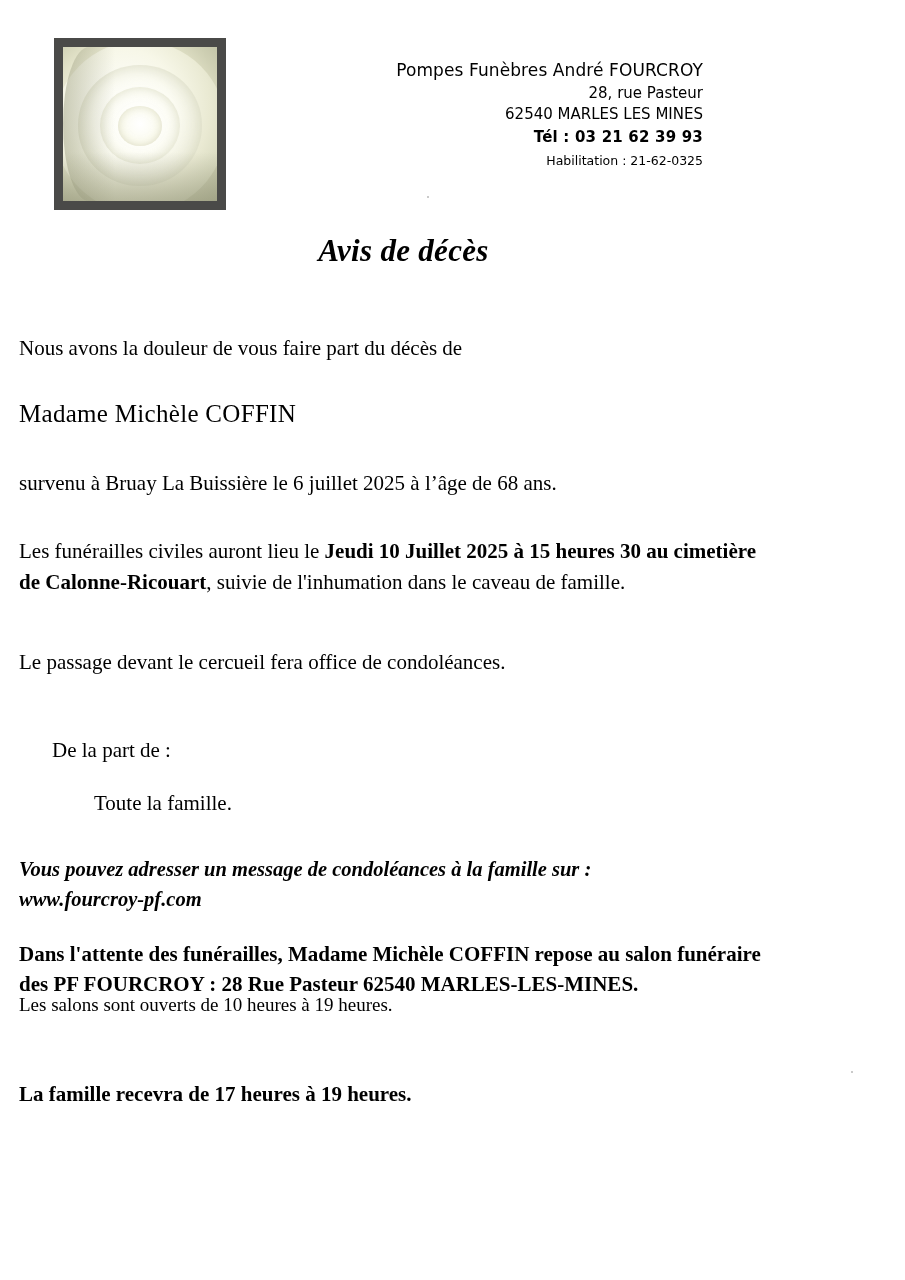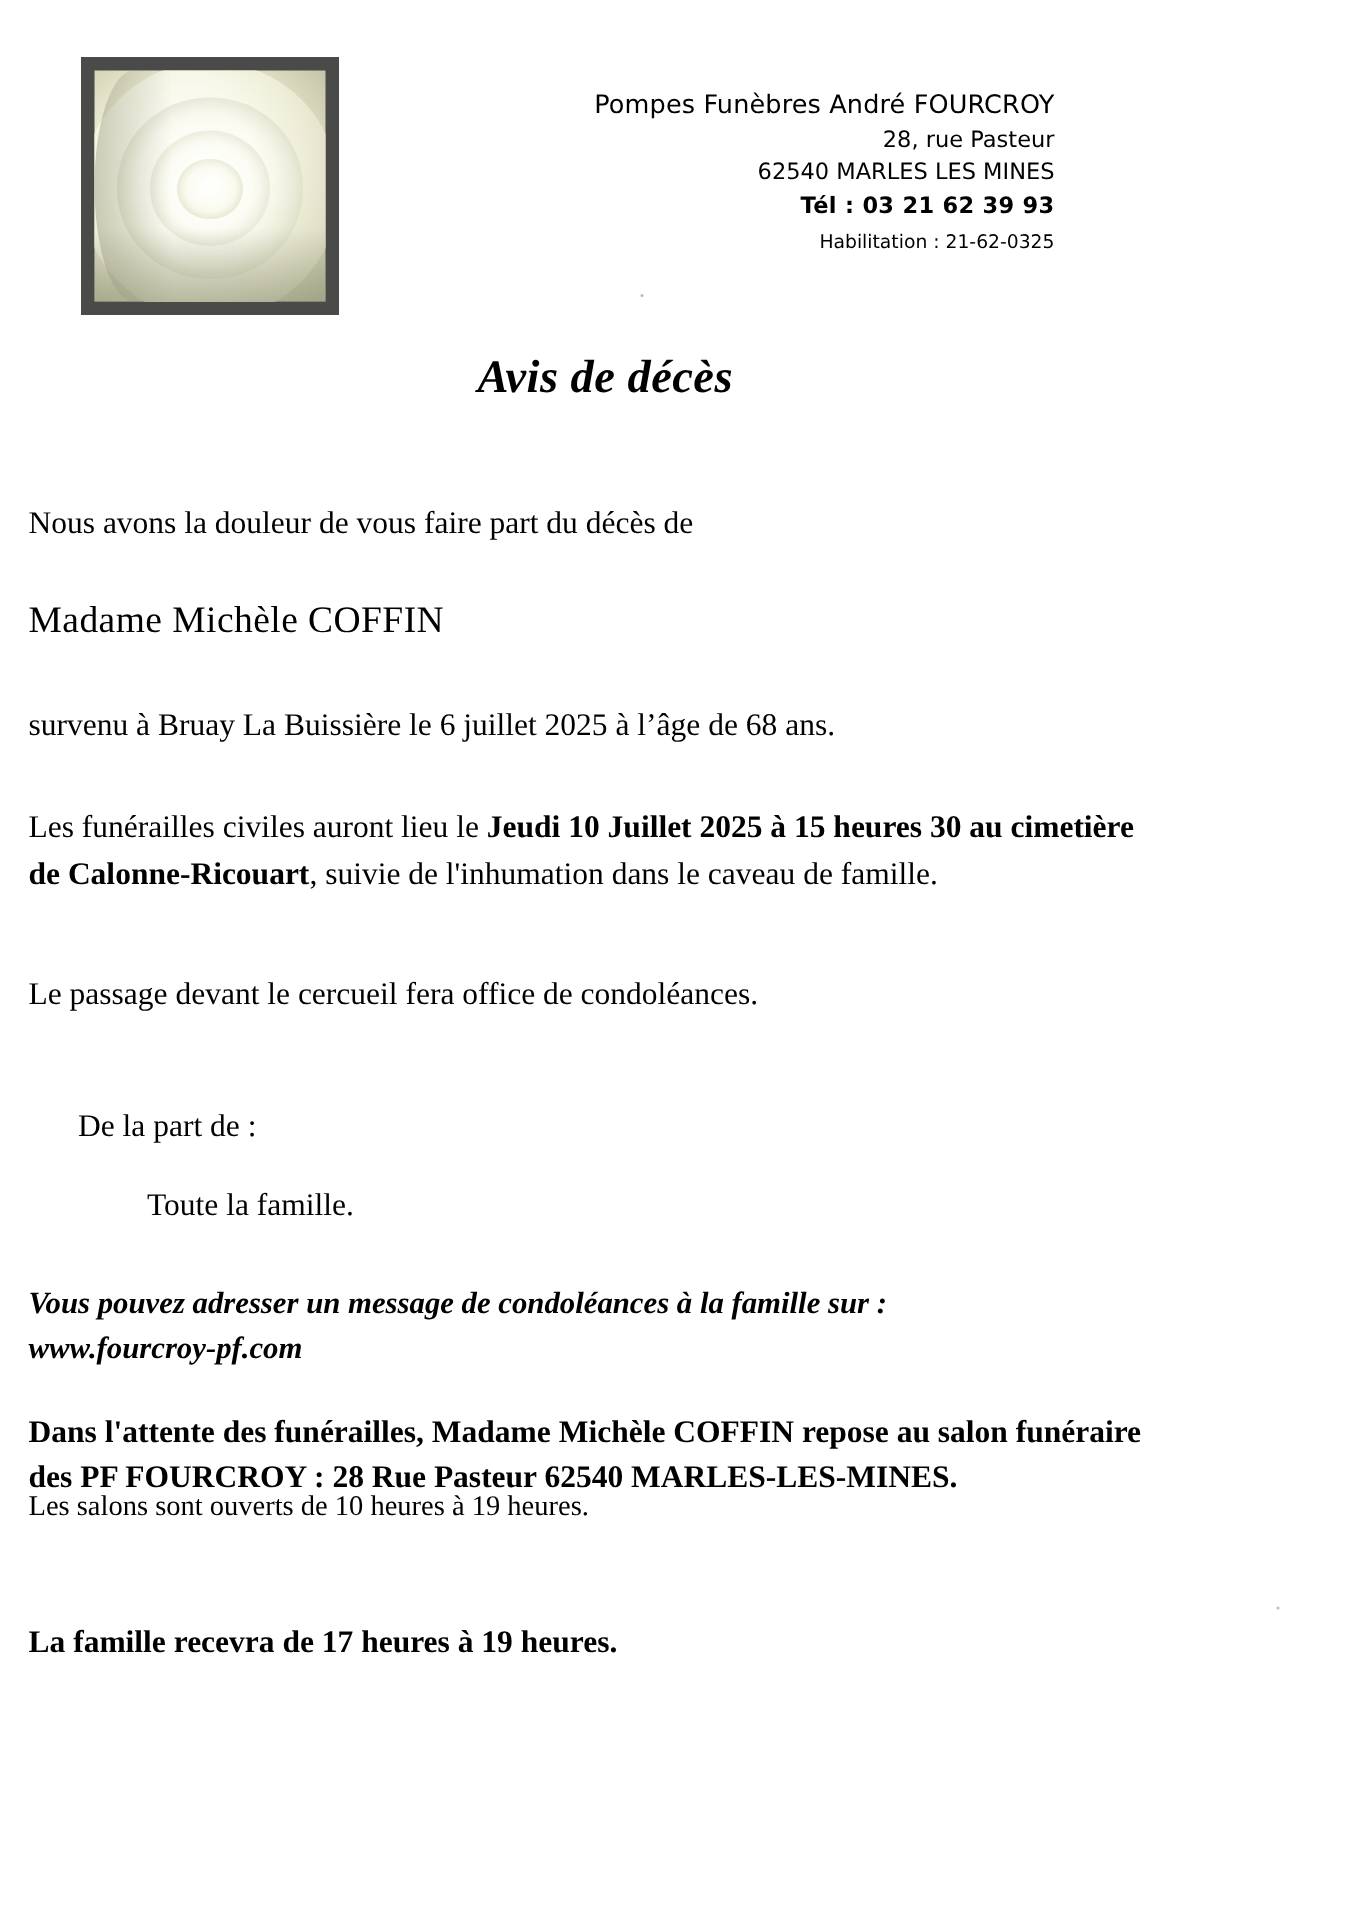--- a/index.html
+++ b/index.html
@@ -127,21 +127,21 @@
     font-size: 21px;
     padding-left: 19px;
   }
   .l-intro   { top: 336px; }
   .l-name    { top: 400px; font-size: 25px; font-weight: normal; letter-spacing: 0.3px; }
   .l-surv    { top: 471px; }
   .l-fun1    { top: 539px; font-size: 21px; }
   .l-fun2    { top: 570px; font-size: 21px; }
   .l-pass    { top: 650px; }
   .l-depart  { top: 738px; text-align: left; padding-left: 52px; width: 793px; }
-  .l-family  { top: 791px; text-align: left; padding-left: 73px; width: 723px; margin-left: 25px; }
+  .l-family  { top: 791px; text-align: left; padding-left: 94px; width: 723px; }
   .l-cond1   { top: 858px; font-style: italic; font-weight: bold; font-size: 20.5px; }
   .l-cond2   { top: 888px; font-style: italic; font-weight: bold; font-size: 20.5px; }
   .l-rep1    { top: 942px; font-weight: bold; font-size: 21px; }
   .l-rep2    { top: 972px; font-weight: bold; font-size: 21px; }
   .l-sal     { top: 994px; font-size: 19px; }
   .l-recv    { top: 1082px; font-weight: bold; font-size: 21px; }
 
   .b { font-weight: bold; }
   .n { font-weight: normal; }
   .speck {

